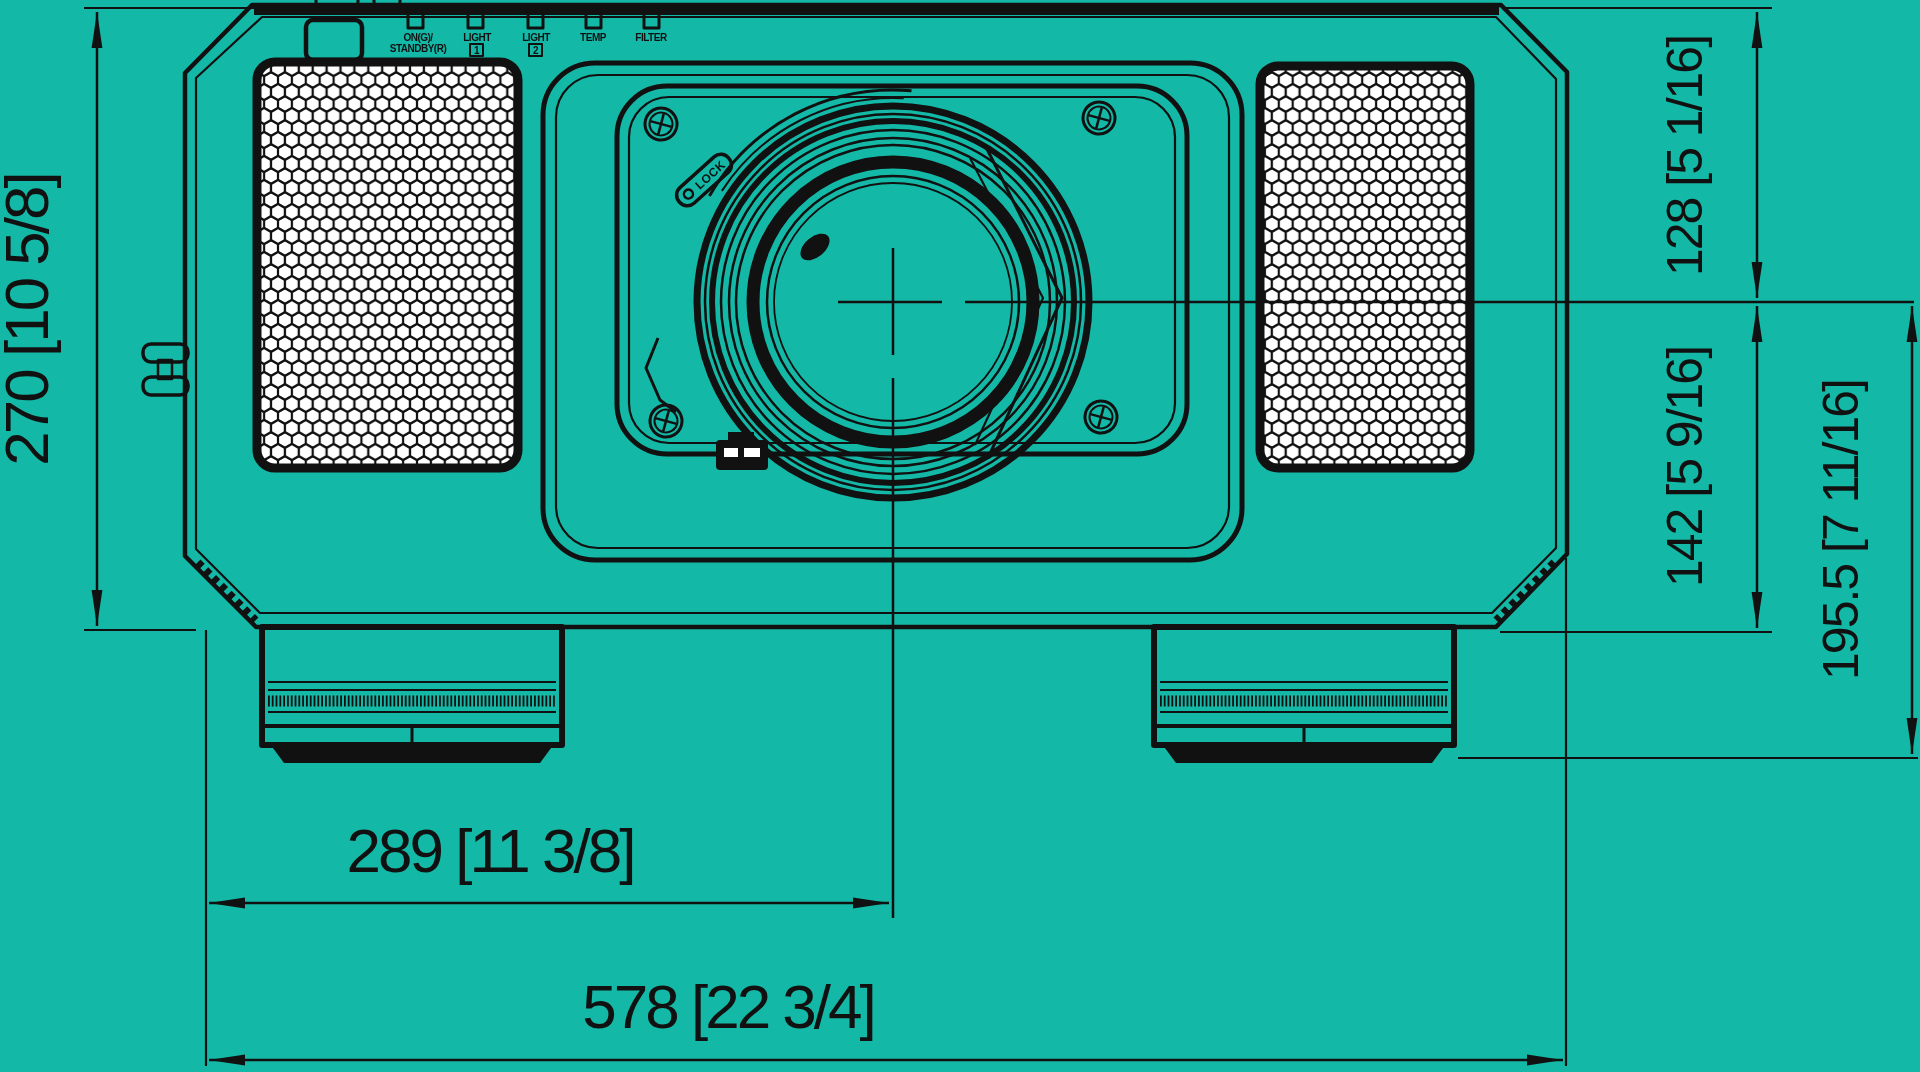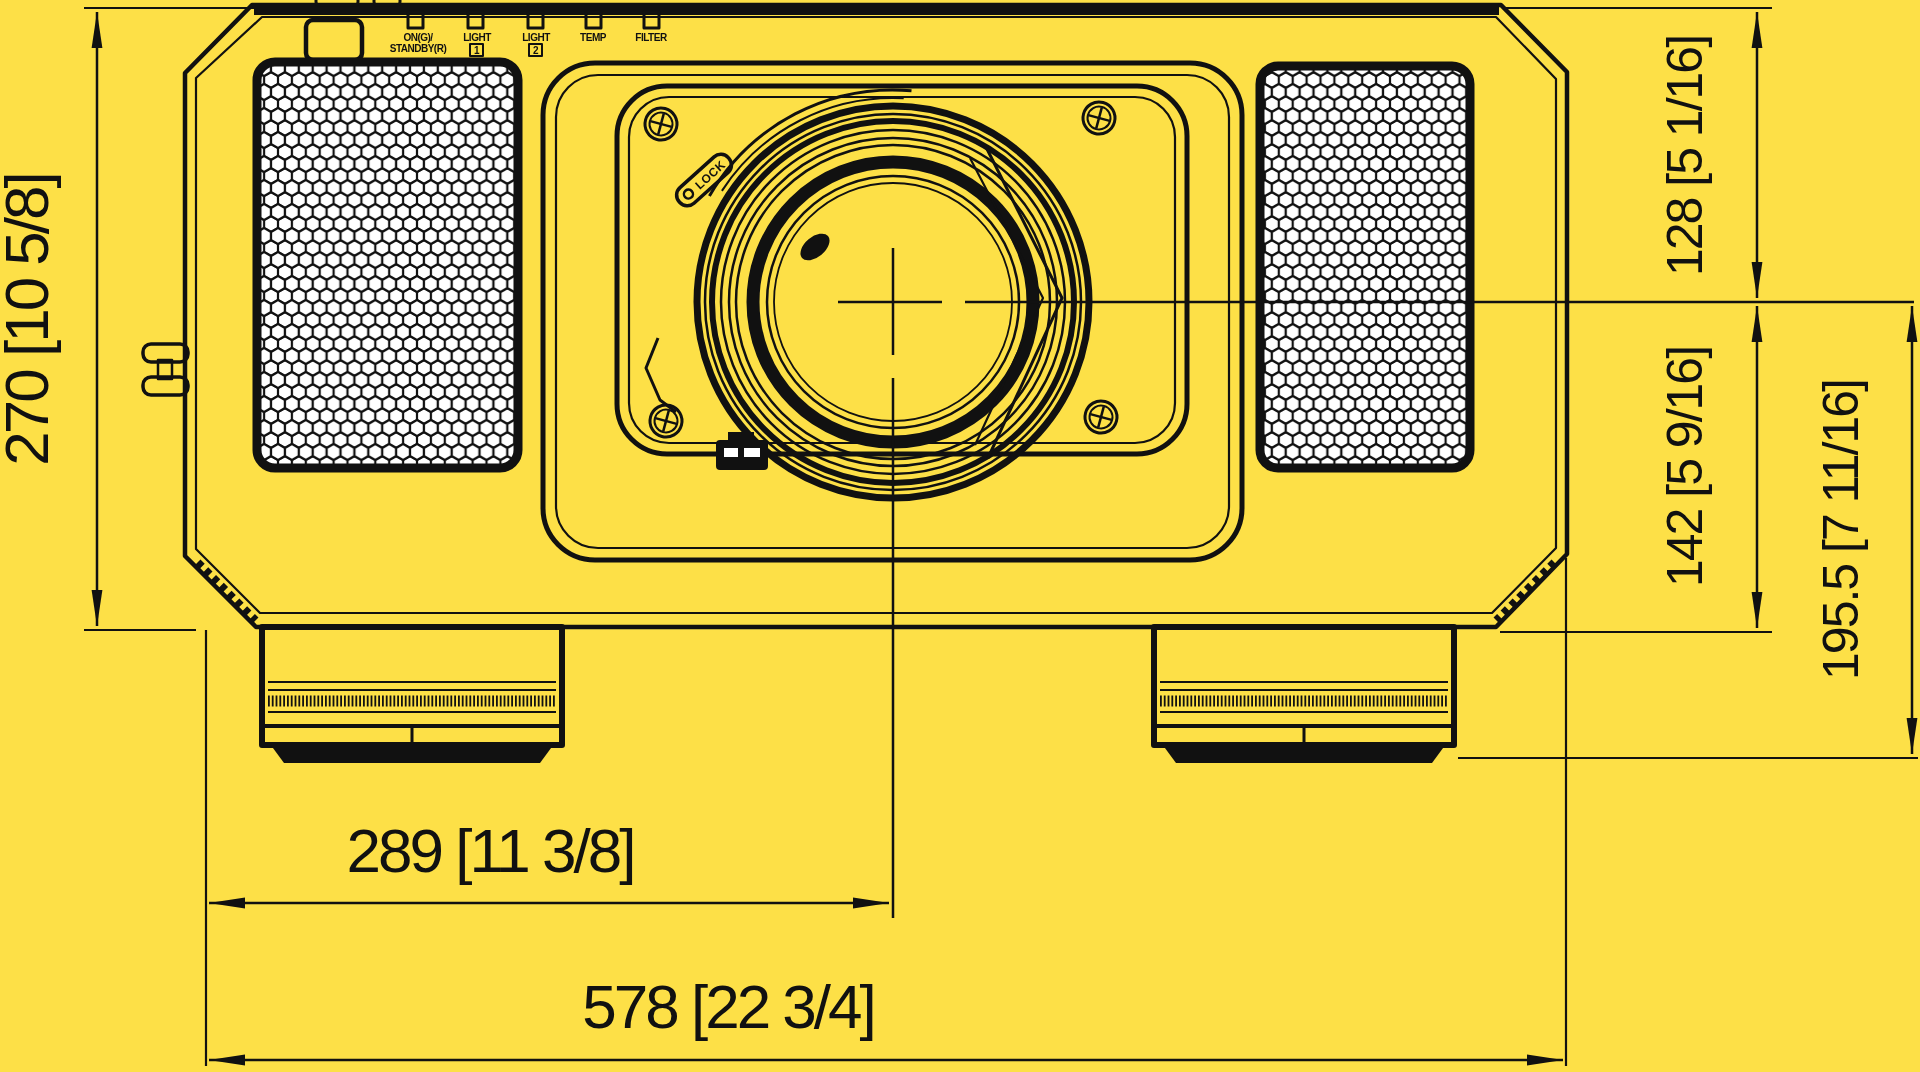--- a/index.html
+++ b/index.html
@@ -1,16 +1,16 @@
 <!DOCTYPE html>
 <html><head>
 <meta charset="utf-8">
 <style>
   html,body{margin:0;padding:0;background:#ffffff;}
-  .stage{position:relative;width:1920px;height:1072px;background:#fde047;overflow:hidden;text-align:center;}
+  .stage{position:relative;width:1920px;height:1072px;background:#14b8a6;overflow:hidden;text-align:center;}
   svg{display:block;}
   .ln{stroke:#111;fill:none;stroke-linejoin:round;stroke-linecap:butt;}
   .fill{fill:#111;stroke:none;}
   .dim-text{font-family:"Liberation Sans",sans-serif;font-size:62px;fill:#111;letter-spacing:-3px;}
   .dim-text-sm{font-family:"Liberation Sans",sans-serif;font-size:50px;fill:#111;letter-spacing:-2px;}
   .ind-text{font-family:"Liberation Sans",sans-serif;font-size:10px;font-weight:bold;fill:#111;letter-spacing:-0.5px;}
   .lock-text{font-family:"Liberation Sans",sans-serif;font-size:12px;font-weight:bold;fill:#111;letter-spacing:0.5px;}
   text{text-anchor:middle;}
 </style>
 </head>

